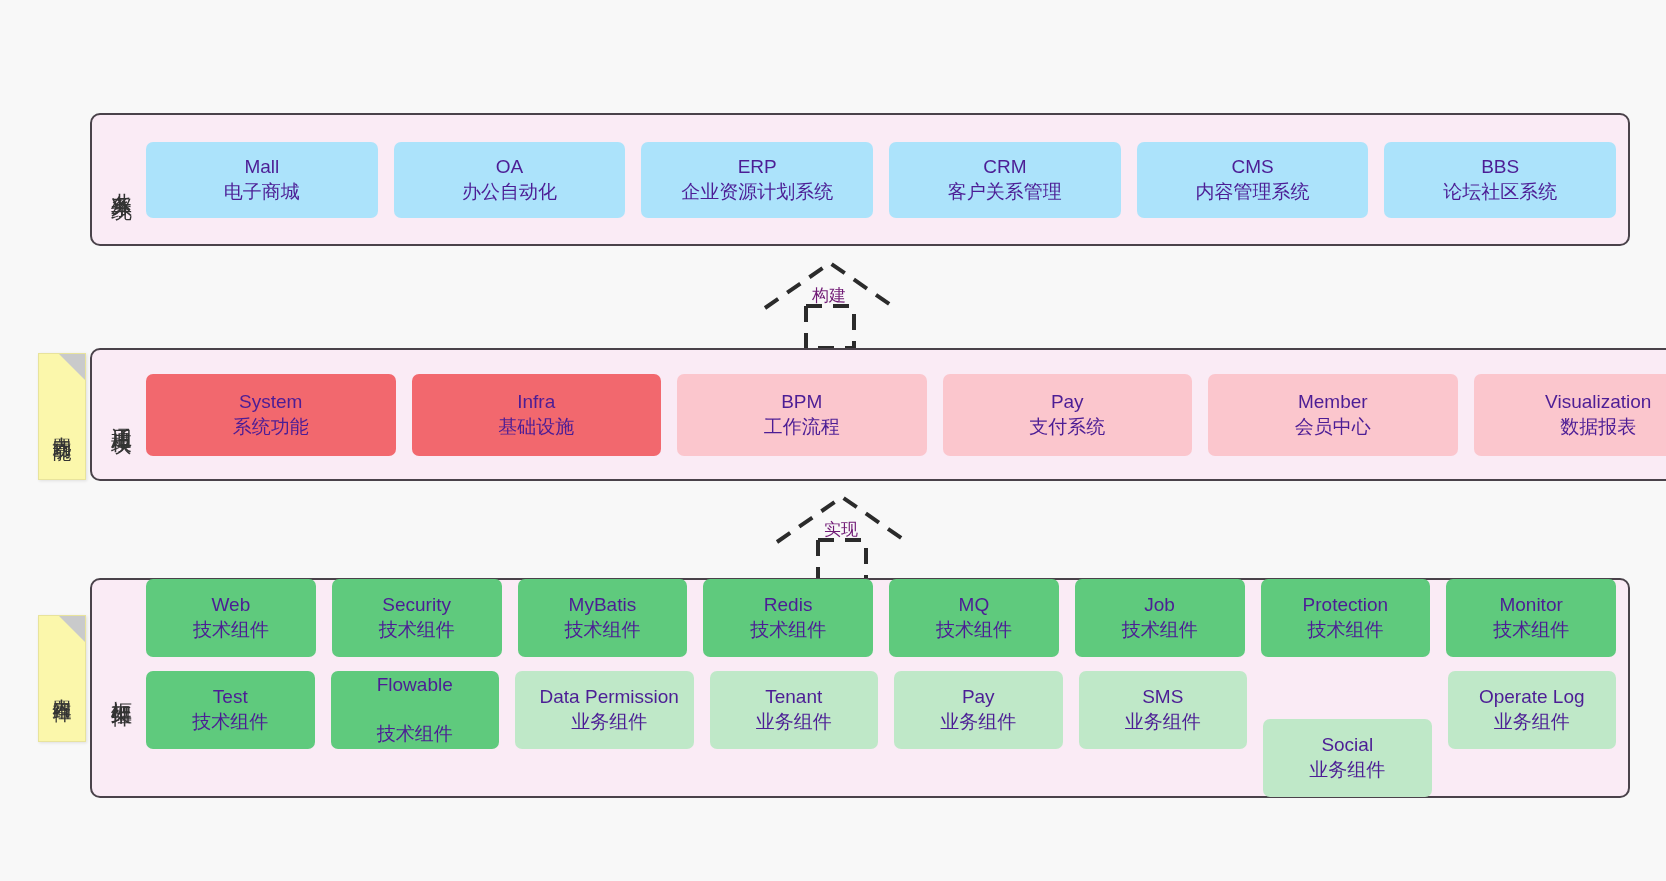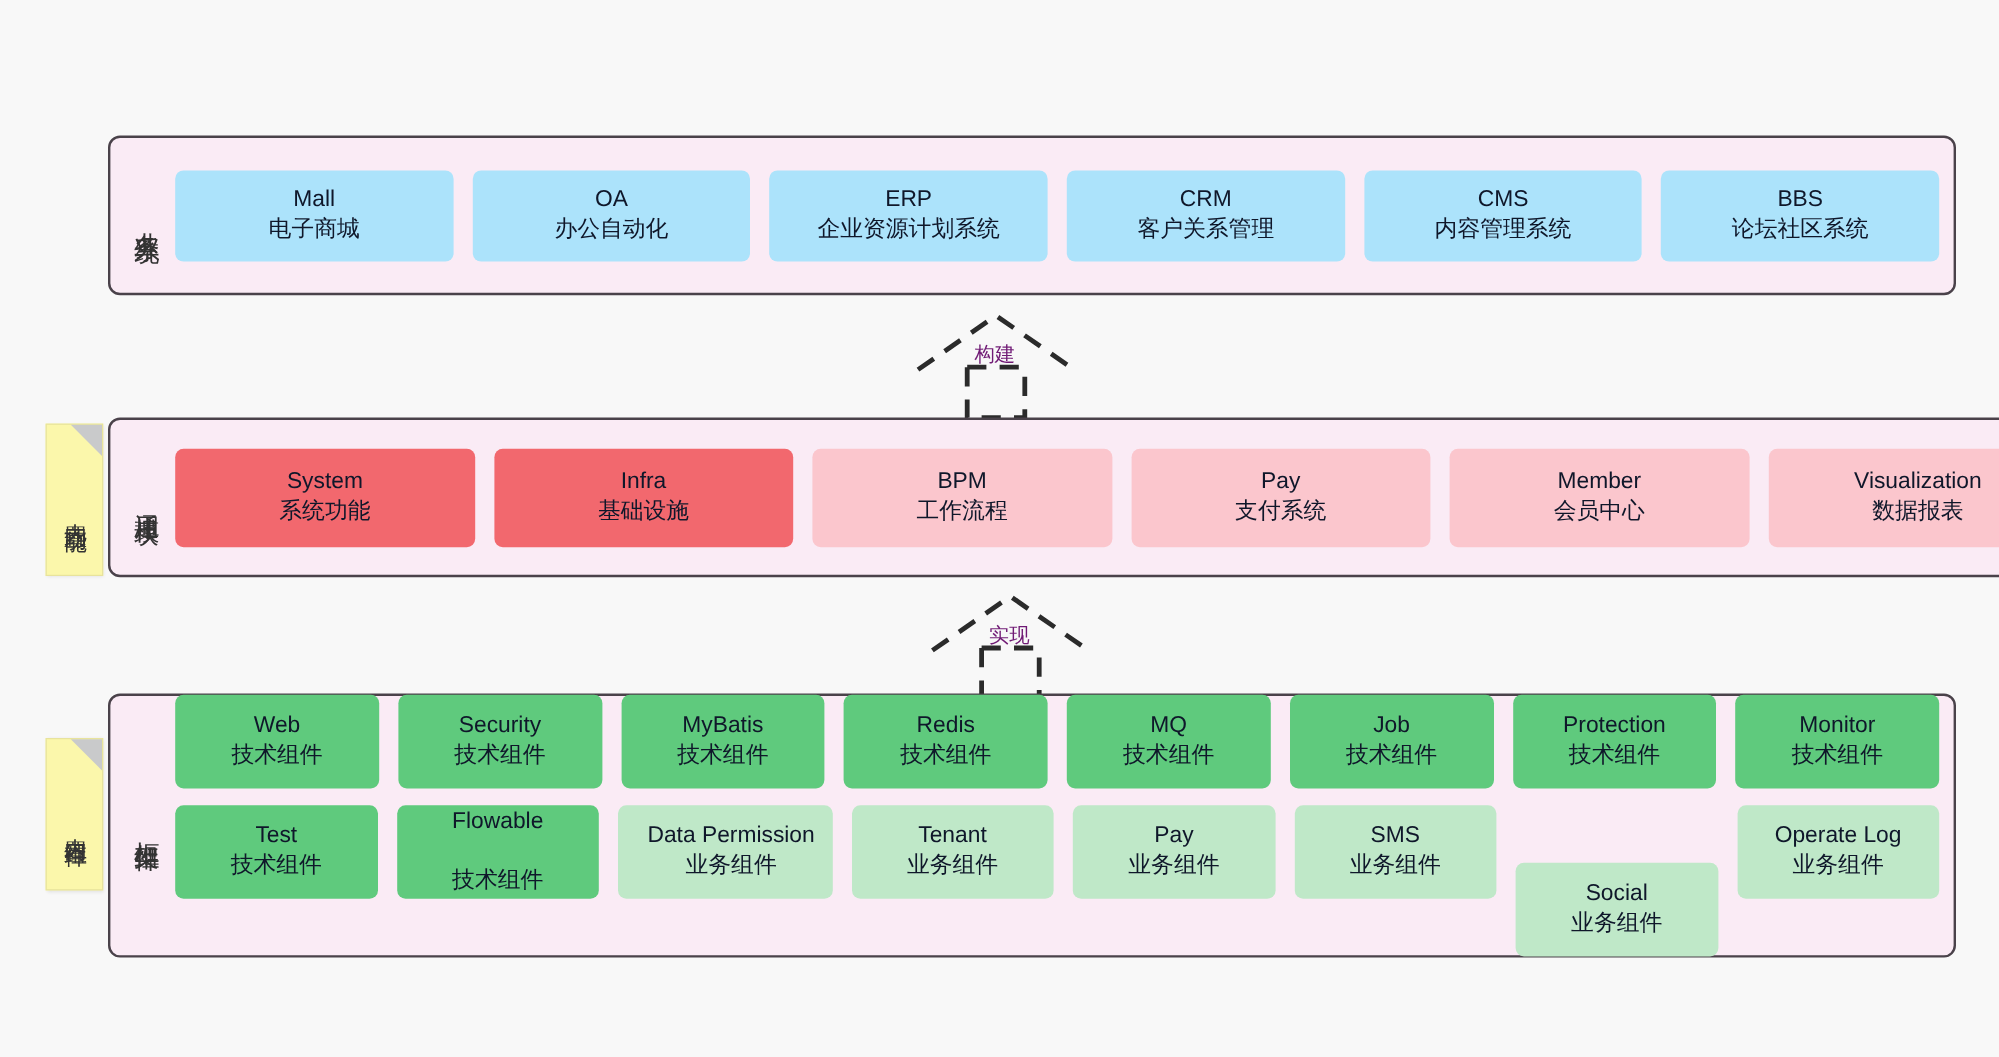--- a/index.html
+++ b/index.html
@@ -56,21 +56,21 @@
   .card {
     flex: 1 1 0;
     border-radius: 7px;
     display: flex;
     flex-direction: column;
     align-items: center;
     justify-content: center;
     text-align: center;
     font-size: 19px;
     line-height: 1.30;
-    color: #0f172a;
+    color: #4c1d95;
     padding: 6px 4px;
     box-sizing: border-box;
     user-select: none;
   }
   .card .l1 { white-space: nowrap; }
   .card .l2 { white-space: nowrap; }
   .card.wrap .l1 { white-space: normal; }
 
   
   #layer-business .card { height: 76px; }

